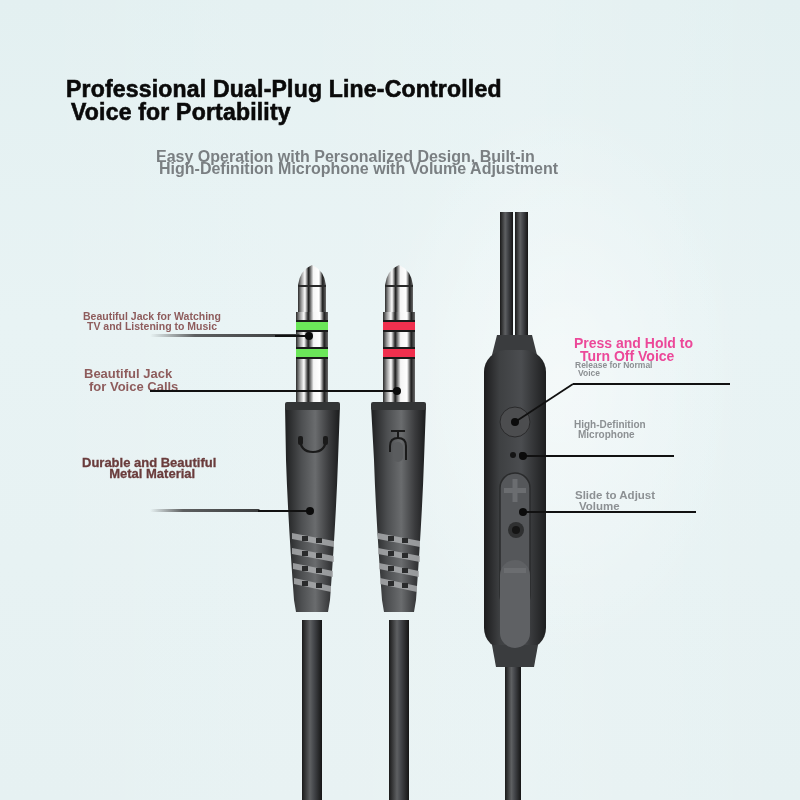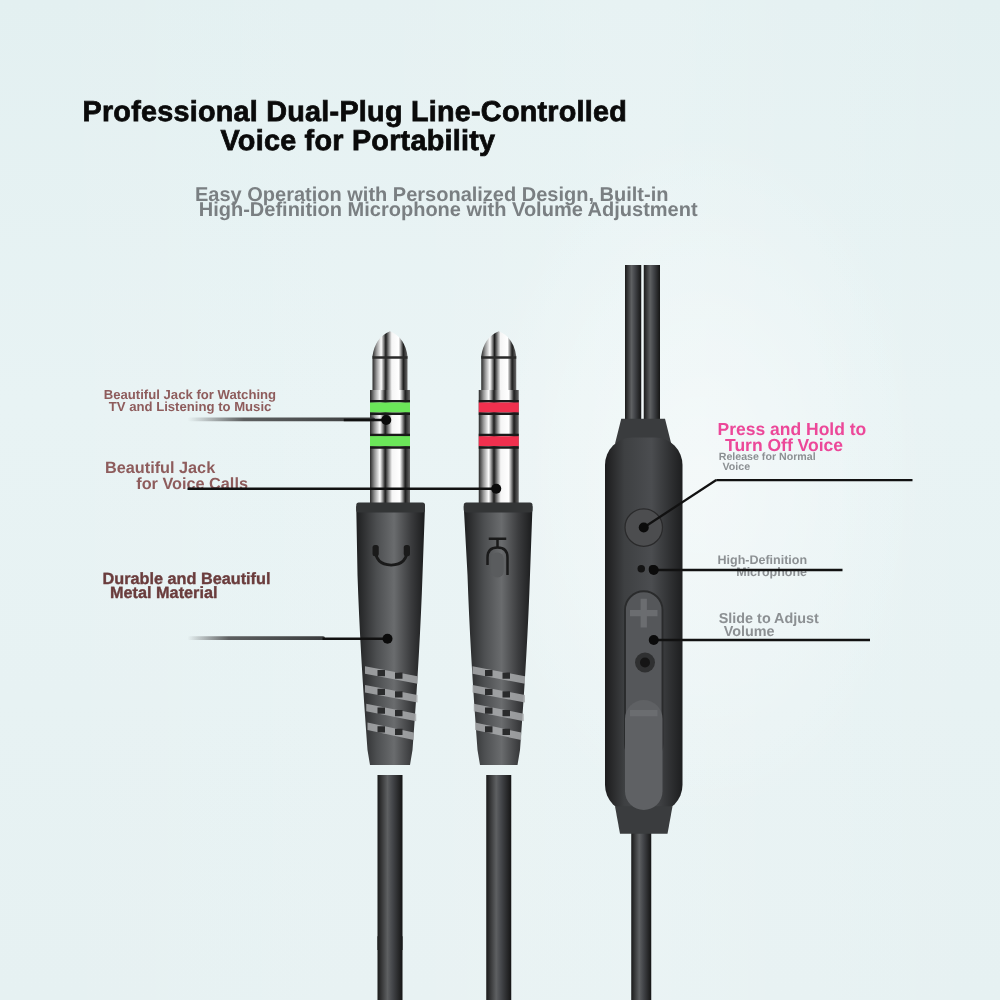--- a/index.html
+++ b/index.html
@@ -13,44 +13,43 @@
       position: absolute; left: 0; top: 0; width: 800px; height: 800px;
       background:
         radial-gradient(ellipse 260px 400px at 560px 380px, rgba(255,255,255,0.45), rgba(255,255,255,0) 70%),
         linear-gradient(90deg, rgba(0,0,0,0) 0%, rgba(255,255,255,0.15) 65%, rgba(0,0,0,0) 100%);
     }
     .title {
       position: absolute; left: 66px; top: 78px;
       font-weight: 900; font-size: 23px; line-height: 23px;
       color: #0a0a0a; letter-spacing: 0.2px;
       font-family: "Liberation Sans", sans-serif;
-      text-align: center;
       -webkit-text-stroke: 0.6px #0a0a0a;
     }
     .title .l2 { display: block; padding-left: 5px; }
     .subtitle {
       position: absolute; left: 156px; top: 151px;
       font-weight: bold; font-size: 16px; line-height: 11.5px;
       color: #7a7f82;
     }
     .subtitle .l2 { display: block; padding-left: 3px; }
 
     .callout { position: absolute; font-weight: bold; }
     .callout .l2 { display: block; }
     .c-headphone { left: 83px; top: 311px; font-size: 10.5px; line-height: 10px; color: #8e5c5c; }
     .c-headphone .l2 { padding-left: 4px; }
     .c-mic { left: 84px; top: 368px; font-size: 13px; line-height: 12.5px; color: #8e5c5c; }
-    .c-mic .l2 { padding-left: 5px; margin-left: 20px; }
+    .c-mic .l2 { padding-left: 5px; }
     .c-durable { left: 82px; top: 457px; font-size: 13px; line-height: 11px; color: #6a3c3c; -webkit-text-stroke: 0.3px #6a3c3c; }
-    .c-durable .l2 { padding-left: 6px; }
+    .c-durable .l2 { padding-left: 6px; text-align: center; }
     .c-press { left: 574px; top: 337px; font-size: 14px; line-height: 12.5px; color: #ec4899; }
     .c-press .l2 { padding-left: 6px; }
     .c-release { left: 575px; top: 362px; font-size: 8.5px; line-height: 7.5px; color: #8c9093; }
     .c-release .l2 { padding-left: 3px; }
-    .c-hdmic { left: 574px; top: 444px; font-size: 10px; line-height: 10px; color: #8c9093; text-align: right; }
+    .c-hdmic { left: 574px; top: 420px; font-size: 10px; line-height: 10px; color: #8c9093; }
     .c-hdmic .l2 { padding-left: 4px; }
     .c-slide { left: 575px; top: 490px; font-size: 11.5px; line-height: 11px; color: #8c9093; }
     .c-slide .l2 { padding-left: 4px; }
 
     .line { position: absolute; height: 2px; background: #111; }
     .dot { position: absolute; width: 8px; height: 8px; border-radius: 50%; background: #0b0b0b; }
     .shade-line { position: absolute; height: 3px; background: linear-gradient(90deg, rgba(90,90,90,0) 0%, #5d5f60 30%, #3a3c3d 100%); border-radius: 2px; }
 
     svg.product { position: absolute; left: 0; top: 0; }
   </style>

